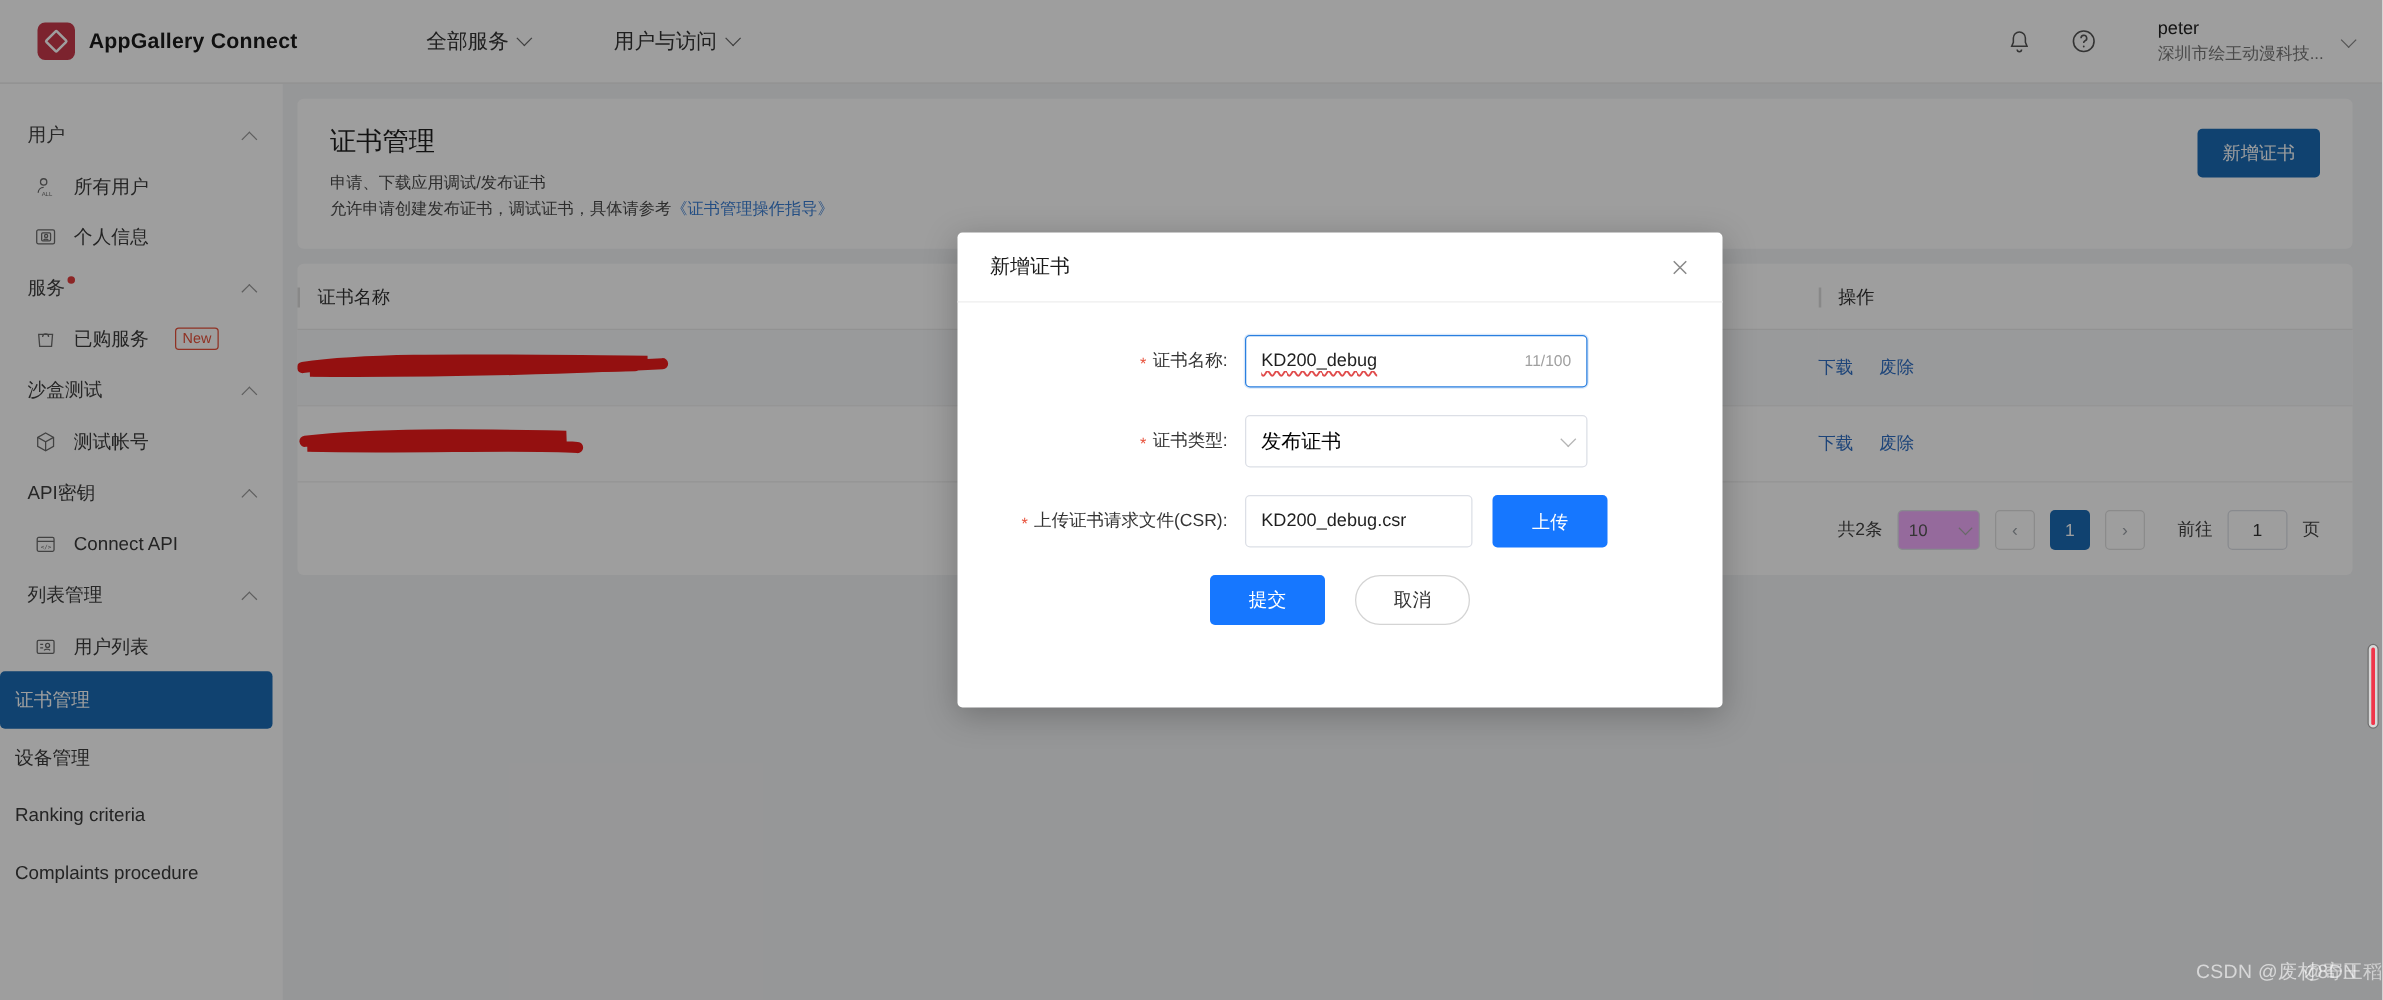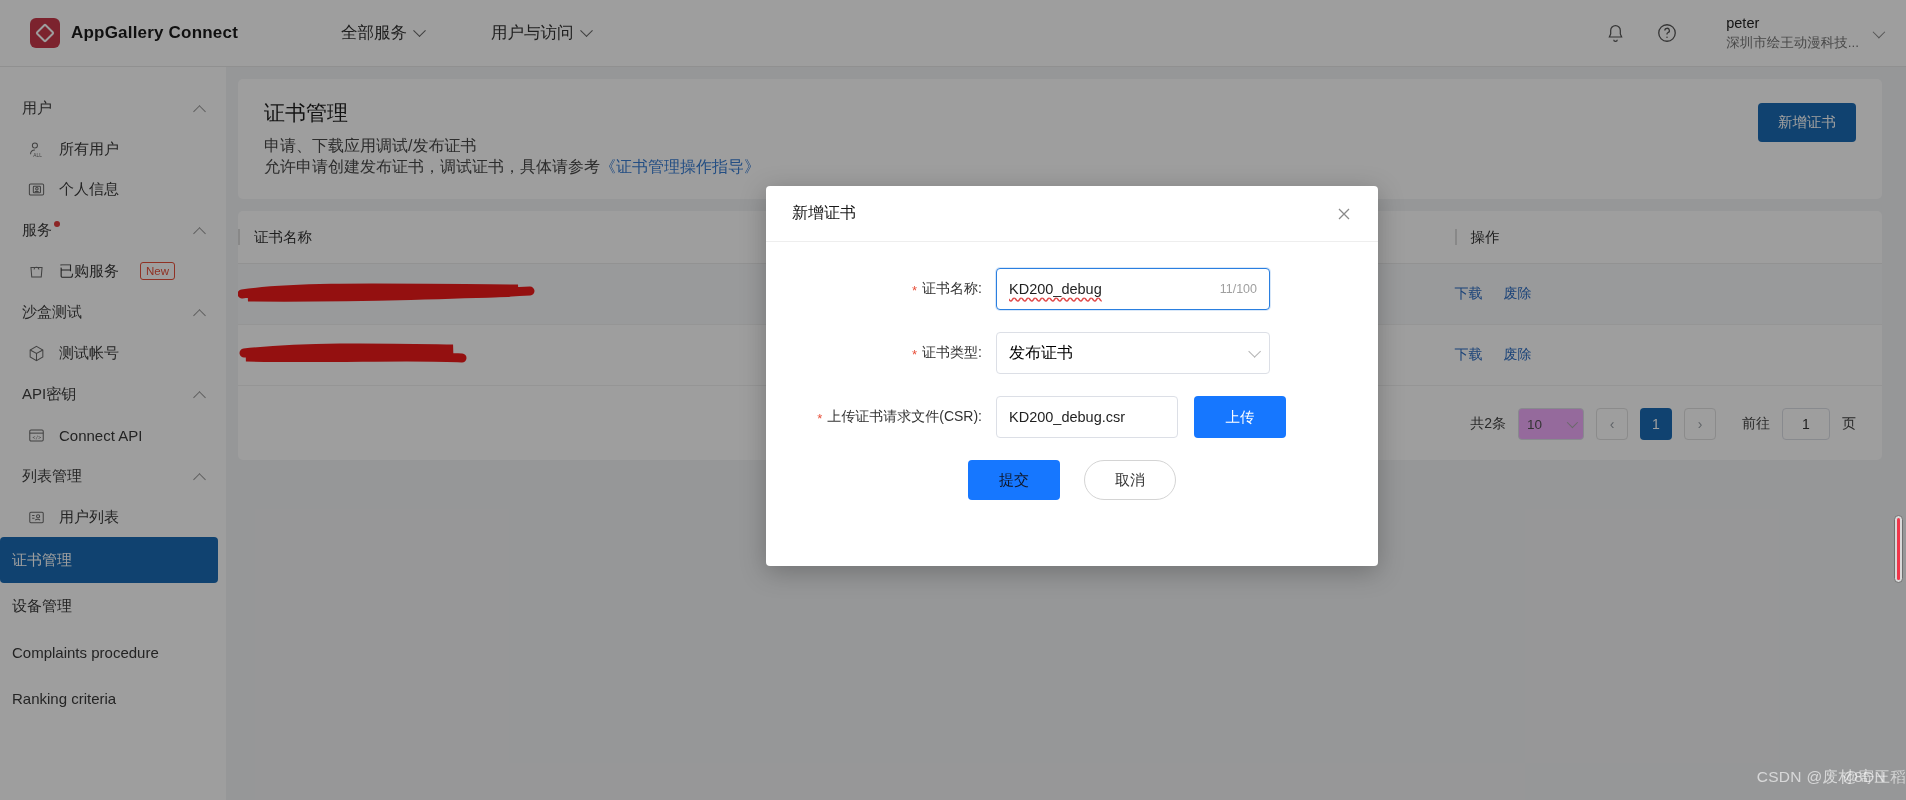--- a/index.html
+++ b/index.html
@@ -77,21 +77,21 @@
   .sb-flat {
     display:flex; align-items:center; height:46px; padding-left:12px;
     font-size:15px; color:#3a3a3a; cursor:pointer;
   }
   .sb-flat.active { background:#1a6bb5; color:#fff; border-radius:4px; margin:0 8px 0 0; padding-left:12px; }
 
   
   .main { position:absolute; top:67px; left:226px; right:0; bottom:0; background:#f3f4f6; overflow:hidden;}
   .panel { background:#fff; margin: 12px 24px 0 12px; border-radius:5px; padding: 20px 26px 22px 26px; position:relative;}
   .page-title { font-size:21px; color:#1d1d1d; font-weight:500; margin-bottom:8px;}
-  .page-sub { font-size:16px; color:#4a4a4a; line-height:21px;}
+  .page-sub { font-size:13px; color:#4a4a4a; line-height:21px;}
   .page-sub a { color:#3b7fd4; text-decoration:none;}
   .btn-primary-dark {
     position:absolute; right:26px; top:24px;
     background:#1a6bb5; color:#fff; border:none; border-radius:4px;
     font-size:14.5px; padding: 10px 20px; cursor:pointer;
     font-family: inherit;
   }
 
   .table-panel { background:#fff; margin: 12px 24px 0 12px; border-radius:5px; padding: 0 0 10px 0;}
   table.cert { width:100%; border-collapse:collapse; }
@@ -172,21 +172,21 @@
   .fselect .sc { margin-left:auto; width:9px;height:9px;border-right:1.5px solid #b5b5b5;border-bottom:1.5px solid #b5b5b5;transform:rotate(45deg) translateY(-3px);}
   .file-input {
     width:182px;height:42px;border:1px solid #dcdfe6;border-radius:4px;background:#fff;
     display:flex;align-items:center;padding:0 12px;font-size:14.5px;color:#1f1f1f;
   }
   .btn-upload {
     margin-left:16px; width:92px;height:42px;background:#1677ff;color:#fff;border:none;border-radius:4px;
     font-size:14.5px;cursor:pointer;font-family:Liberation Sans, sans-serif;
   }
   .modal-foot { display:flex; justify-content:center; gap:24px; margin-top: 14px;}
-  .btn-submit { width:92px;height:40px;background:#1677ff;color:#0f172a;border:none;border-radius:4px;font-size:15px;cursor:pointer;font-family:Liberation Sans, sans-serif;}
+  .btn-submit { width:92px;height:40px;background:#1677ff;color:#ffffff;border:none;border-radius:4px;font-size:15px;cursor:pointer;font-family:Liberation Sans, sans-serif;}
   .btn-cancel { width:92px;height:40px;background:#fff;color:#333;border:1px solid #d4d4d4;border-radius:20px;font-size:15px;cursor:pointer;font-family:inherit;}
 </style>
 </head>
 <body>
 
 <div id="root">
 
   <div class="topbar">
     <div class="logo-wrap">
       <div class="logo-mark">
@@ -319,24 +319,24 @@
       <span>用户列表</span>
     </div>
 
     <div class="sb-flat active">
       <span>证书管理</span>
     </div>
     <div class="sb-flat">
       <span>设备管理</span>
     </div>
     <div class="sb-flat">
+      <span>Ranking criteria</span>
+    </div>
+    <div class="sb-flat">
       <span>Complaints procedure</span>
-    </div>
-    <div class="sb-flat">
-      <span>Ranking criteria</span>
     </div>
   </div>
 
   <div class="main">
 
     <div class="panel">
       <div class="page-title">证书管理</div>
       <div class="page-sub">申请、下载应用调试/发布证书</div>
       <div class="page-sub">
         <span>允许申请创建发布证书，调试证书，具体请参考</span><a href="#">《证书管理操作指导》</a>

